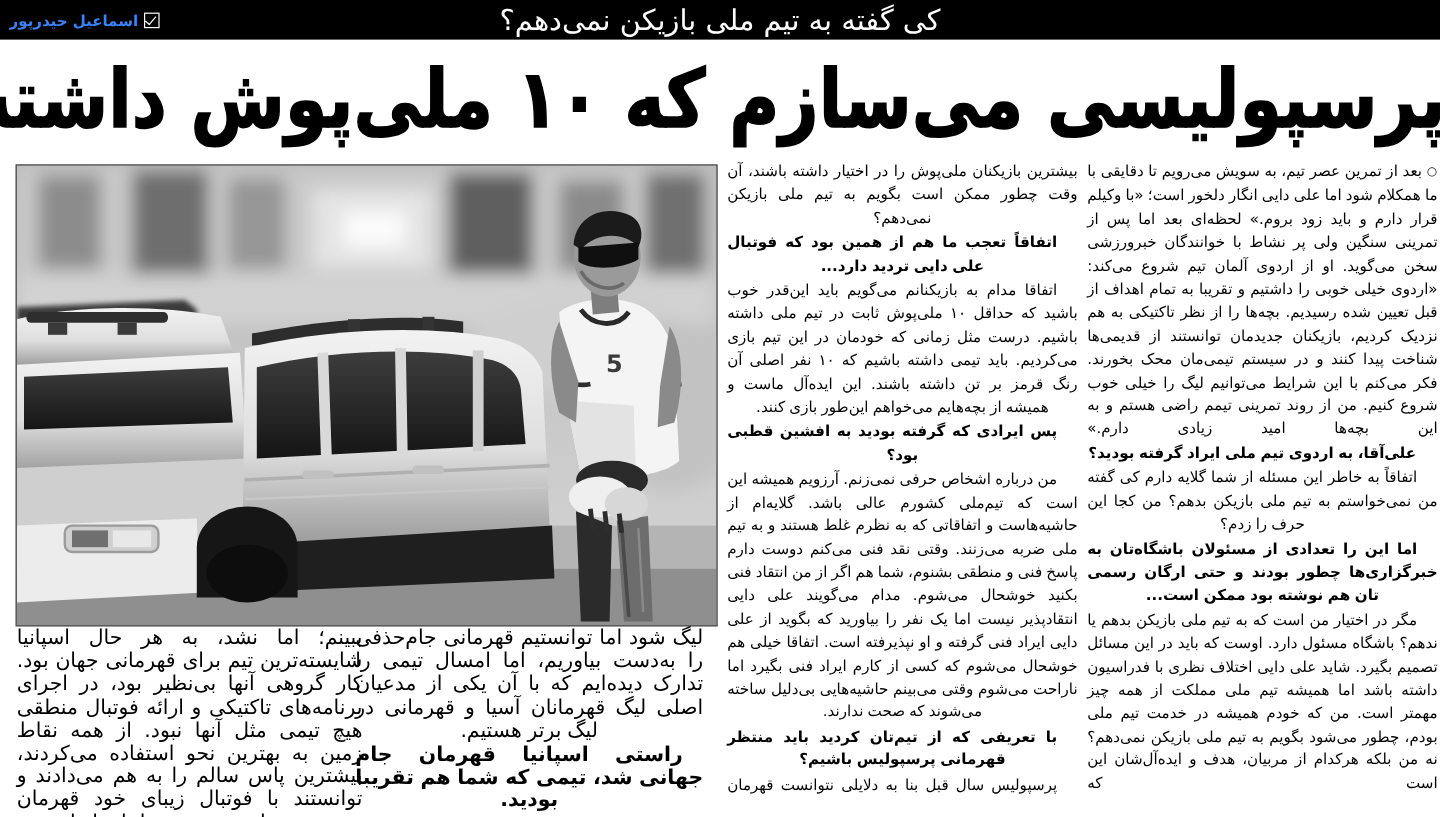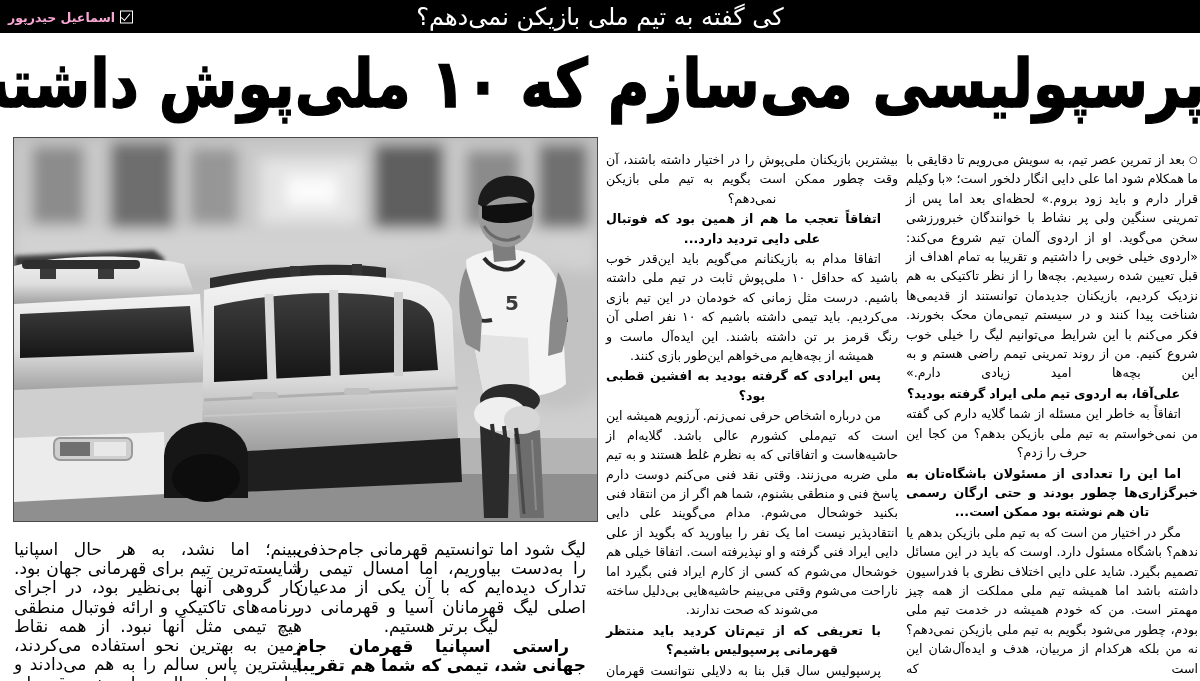--- a/index.html
+++ b/index.html
@@ -49,21 +49,21 @@
     top: 50%;
     transform: translateY(-50%);
     display: flex;
     align-items: center;
     gap: 5px;
     direction: rtl;
   }
   .byline-name {
     font-size: 12.5px;
     font-weight: bold;
-    color: #f9a8d4;
+    color: #3b82f6;
     white-space: nowrap;
   }
   .check-box-icon {
     display: inline-block;
     width: 11px;
     height: 11px;
     border: 1.2px solid #ffffff;
     position: relative;
     flex: 0 0 auto;
   }
@@ -126,21 +126,20 @@
   }
   .photo-canvas { position: absolute; inset: 0; }
 
   
   .col {
     position: absolute;
     top: 0;
     direction: rtl;
     text-align: justify;
     text-justify: inter-word;
-    margin-top: 17px;
   }
   .col-1 { right: 2px;   width: 292px; }   
   .col-2 { right: 302px; width: 292px; }
   .col-3 { right: 614px; width: 290px; top: 390px; }
   .col-4 { right: 898px; width: 288px; top: 390px; }
 
   .para {
     margin: 0 0 1px 0;
     font-size: 12.6px;
     line-height: 19.4px;

